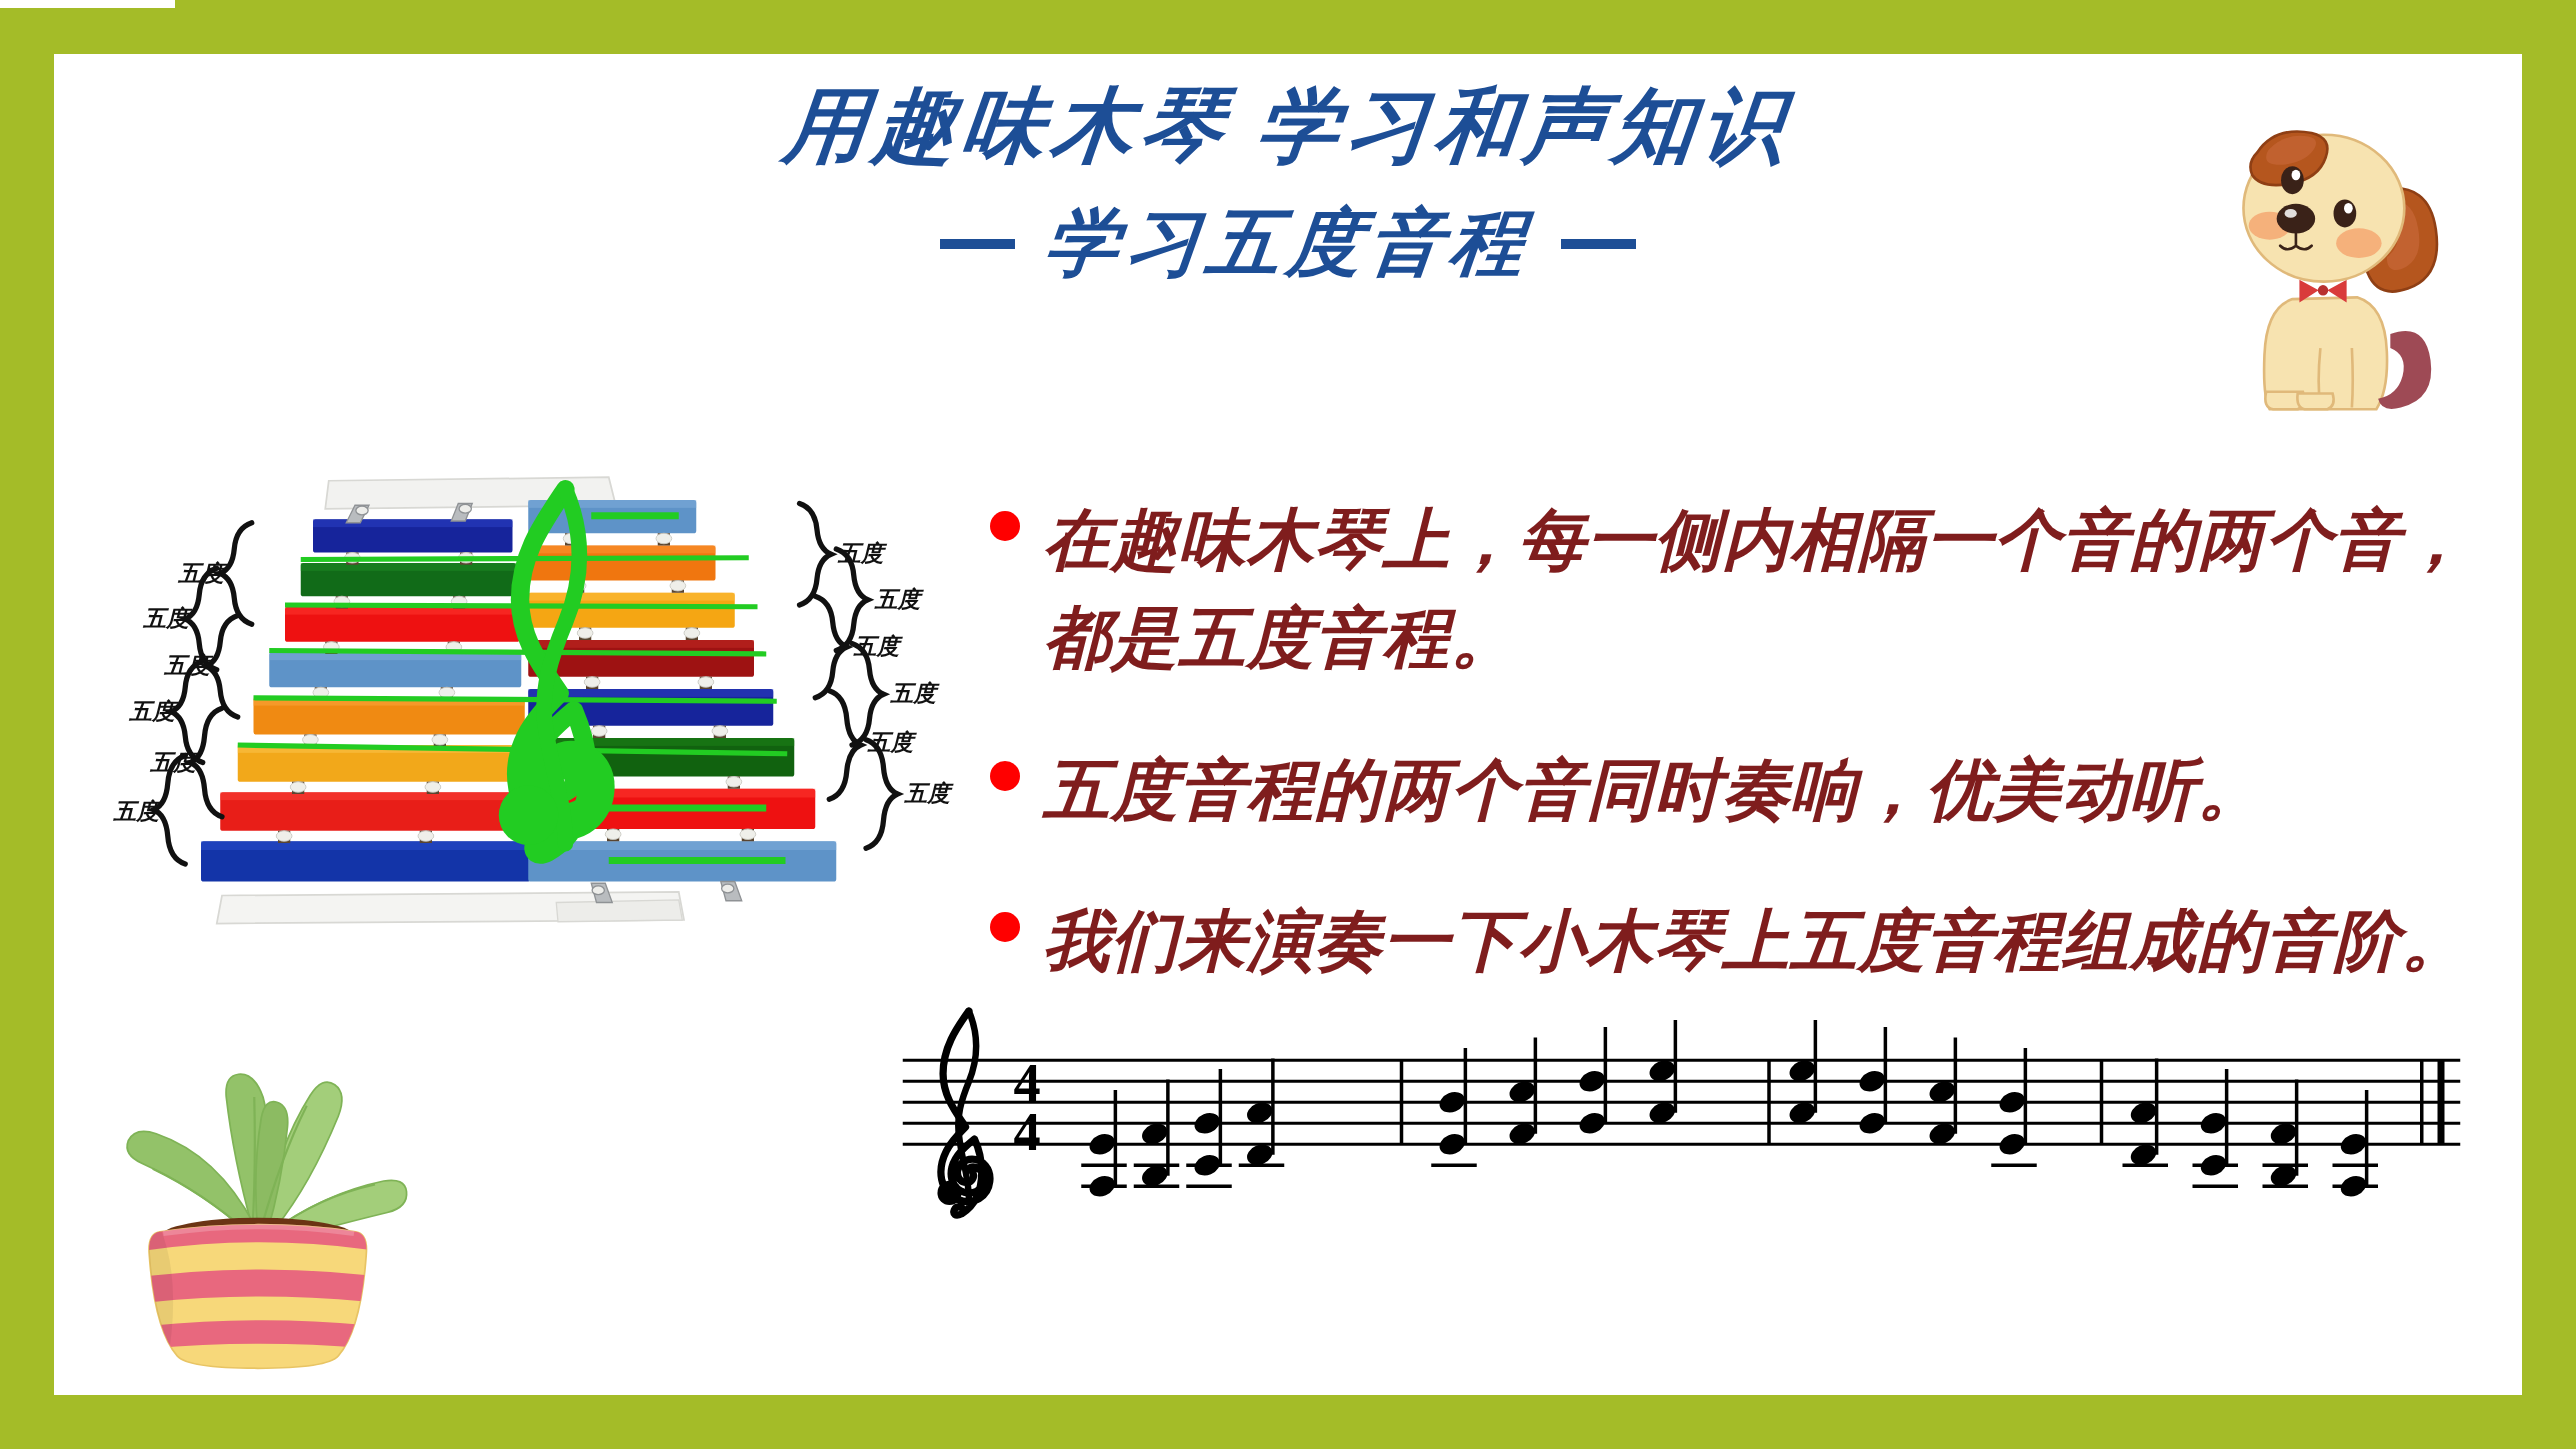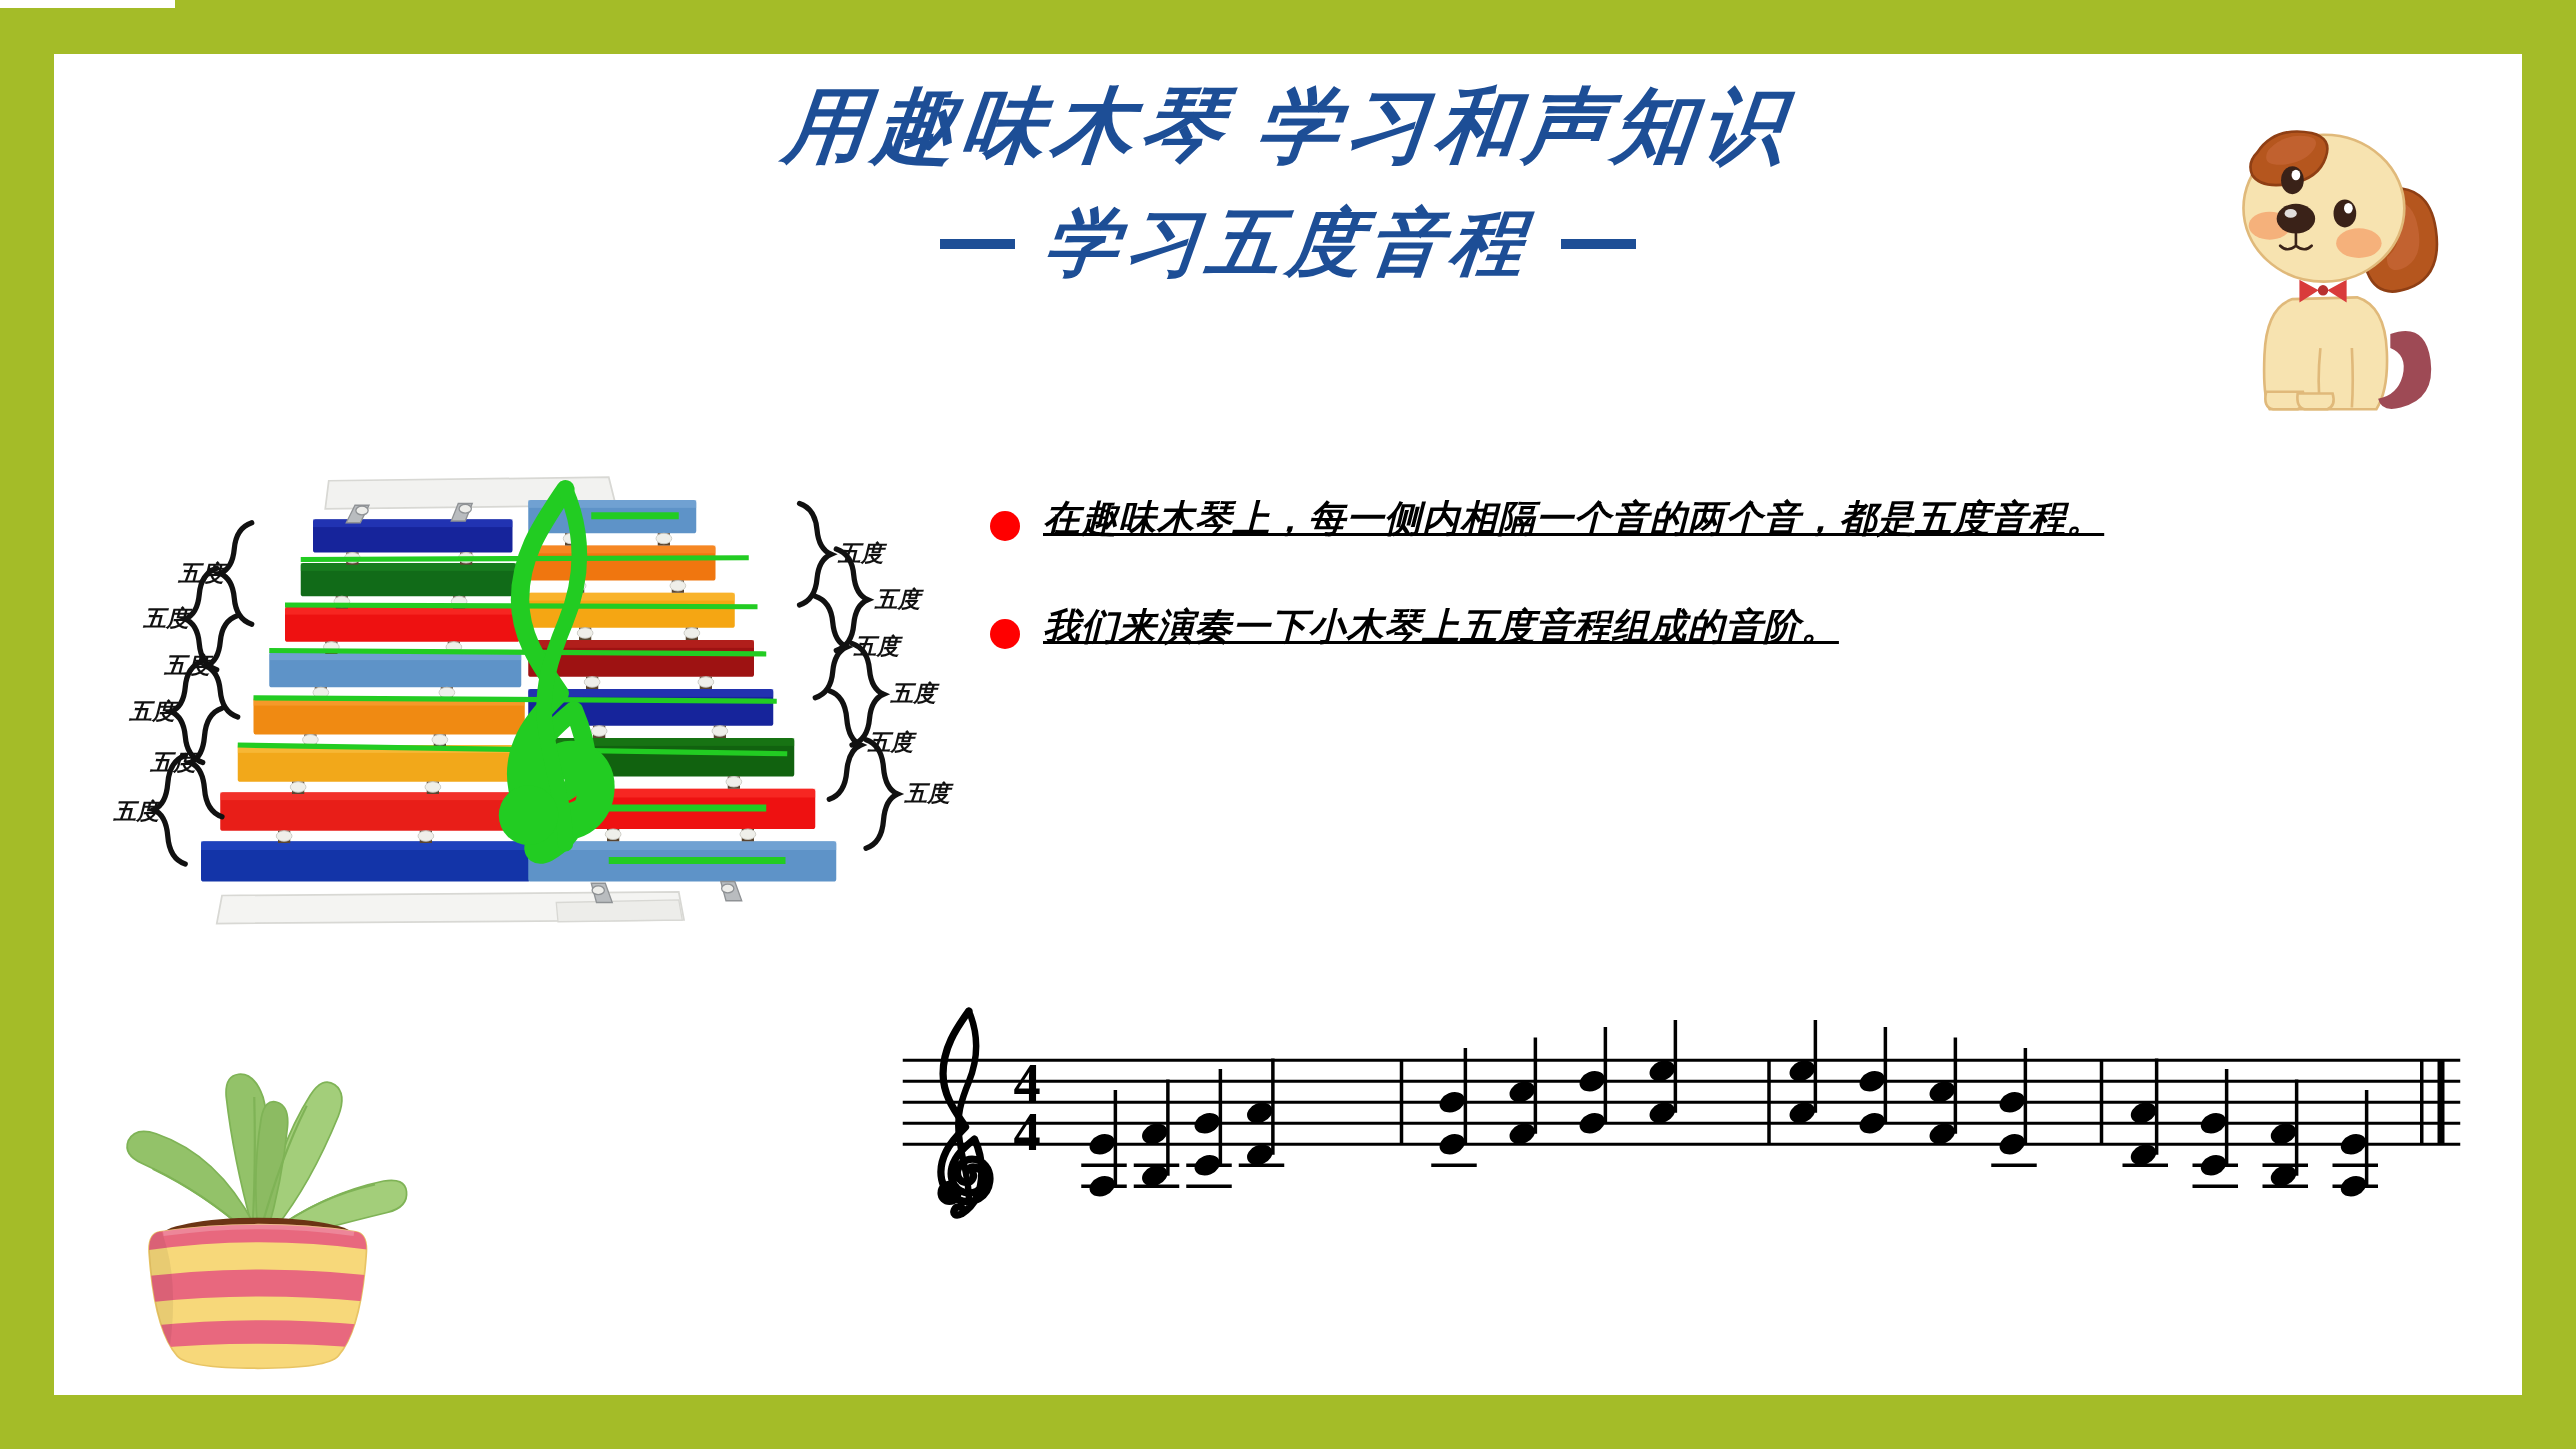--- a/index.html
+++ b/index.html
@@ -75,24 +75,23 @@
     margin-bottom:54px;
   }
   .bullet-dot{
     flex:0 0 auto;
     width:30px; height:30px; border-radius:50%;
     background:#FF0000;
     margin-top:19px; margin-right:23px;
   }
   .bullet-text{
     font-family:"Liberation Serif","DejaVu Serif",serif;
-    font-size:37px; font-style:italic; font-weight:600;
-    color:#000000; line-height:1.46;
+    font-size:67px; font-style:italic; font-weight:600;
+    color:#7f1d1d; line-height:1.46;
     letter-spacing:0.9px;
-    text-decoration:underline;
   }
 
   
   #plant{
     position:absolute; left:17.5px; top:945px;
     width:368px; height:385px;
   }
 
   
   #staff-wrap{
@@ -389,20 +388,24 @@
       </svg>
     </div>
 
     <div id="bullets">
       <div class="bullet-row">
         <span class="bullet-dot"></span>
         <span class="bullet-text">在趣味木琴上，每一侧内相隔一个音的两个音，都是五度音程。</span>
       </div>
       <div class="bullet-row">
         <span class="bullet-dot"></span>
+        <span class="bullet-text">五度音程的两个音同时奏响，优美动听。</span>
+      </div>
+      <div class="bullet-row">
+        <span class="bullet-dot"></span>
         <span class="bullet-text">我们来演奏一下小木琴上五度音程组成的音阶。</span>
       </div>
     </div>
 
     <div id="plant">
       <svg viewBox="0 0 420 440" width="368" height="385" aria-hidden="true">
 
         <g>
           <path d="M206 262 q-22 -80 -30 -150 q-2 -24 14 -26 q18 -2 28 26 q20 72 10 150 z" fill="#93C269" stroke="#7FB356" stroke-width="2"></path>
           <path d="M216 262 q18 -92 56 -152 q14 -22 28 -12 q14 10 4 36 q-32 78 -72 128 z" fill="#A3CE7A" stroke="#7FB356" stroke-width="2"></path>

